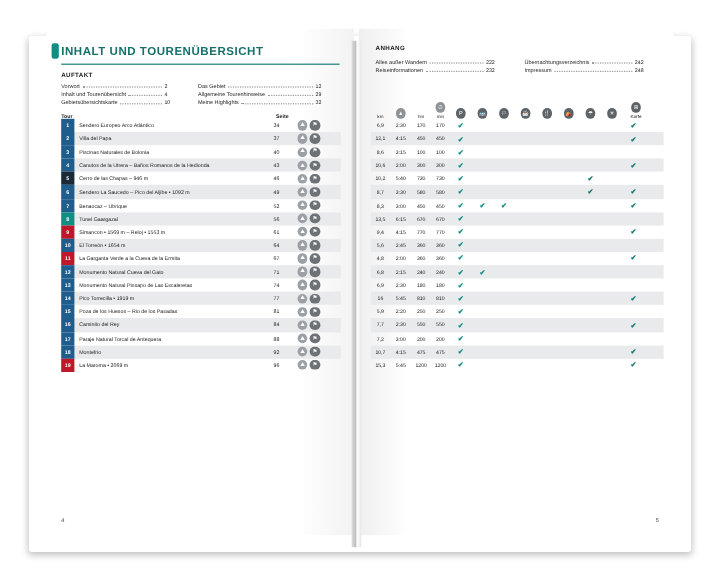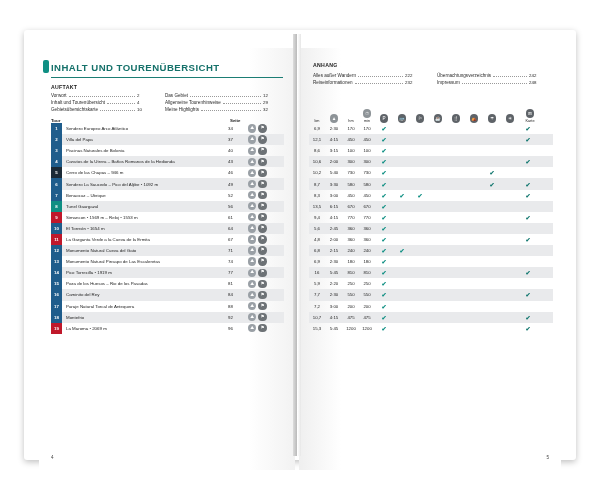--- a/index.html
+++ b/index.html
@@ -32,21 +32,21 @@
   
   .cover-band-left{
     position:absolute;left:30px;top:32px;width:9px;height:426px;
     background:#0f8f83;border-radius:2px;
   }
   .cover-band-right{
     position:absolute;left:561px;top:32px;width:9px;height:426px;
     background:#0f8f83;border-radius:2px;
   }
   .page{
-    position:absolute;top:48px;height:422px;background:#ffffff;
+    position:absolute;top:24px;height:422px;background:#ffffff;
   }
   .page-left{left:39px;width:256px;
     background:linear-gradient(90deg,#ffffff 0%,#ffffff 82%,#f2f2f2 100%);}
   .page-right{left:299px;width:262px;
     background:linear-gradient(270deg,#ffffff 0%,#ffffff 84%,#efefef 100%);}
   .gutter{
     position:absolute;left:293px;top:34px;width:8px;height:422px;
     background:linear-gradient(90deg,#dcdcdc,#bdbdbd 45%,#ffffff 55%,#e6e6e6);
   }
 

